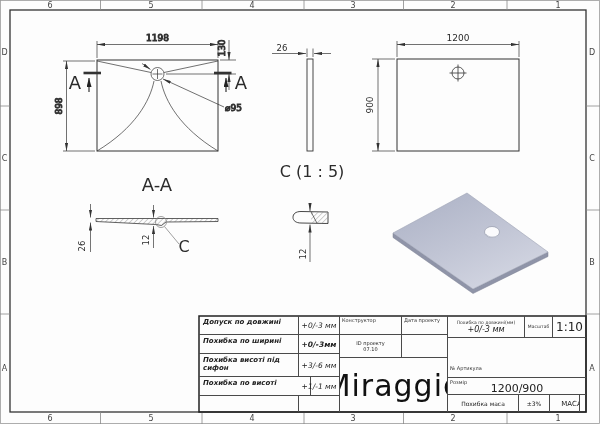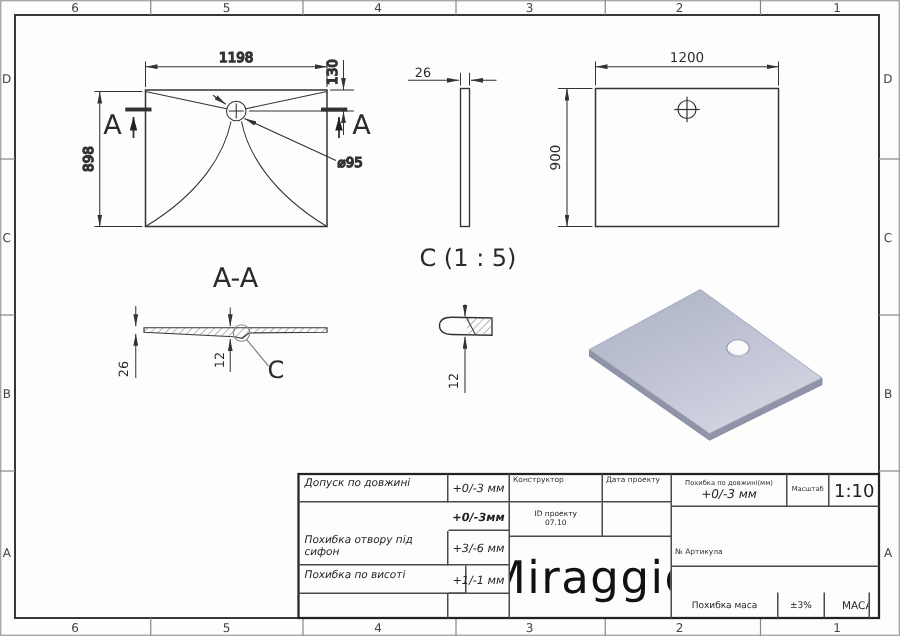--- a/index.html
+++ b/index.html
@@ -11,21 +11,21 @@
   .dim{font-size:9px;}
   .dimsm{font-size:8.5px;}
   .big{font-size:18px;}
   .dlabel{font-size:16px;}
 
   
   #tblock{position:absolute;left:199px;top:316px;width:387px;height:96px;}
   .cell{position:absolute;box-sizing:border-box;border-right:1px solid #4a4a4a;border-bottom:1px solid #4a4a4a;overflow:hidden;}
   .cell.nr{border-right:none;align-items:center;}
   .cell.nb{border-bottom:none;}
-  .tol-label{font-style:italic;font-size:7px;line-height:8px;padding:2px 0 0 4px;}
+  .tol-label{font-style:italic;font-size:7px;line-height:8px;padding:2px 0 0 4px;font-weight:bold;}
   .tol-value{font-style:italic;font-size:7.5px;display:flex;align-items:center;justify-content:center;}
   .tiny{font-size:5px;color:#333;position:absolute;left:2px;top:1px;white-space:nowrap;}
   .center{display:flex;align-items:center;justify-content:center;}
   .brand{font-size:30px;letter-spacing:1px;color:#111;}
   .name-val{font-size:15px;letter-spacing:1px;padding-top:6px;}
   .scale-val{font-size:12px;}
   .size-val{font-size:11px;padding-top:4px;}
   .mass-lbl{font-size:6px;}
   .mass-val{font-size:7px;padding-left:14px;}
   .two-line{display:flex;flex-direction:column;align-items:center;justify-content:center;height:100%;}
@@ -222,22 +222,23 @@
     <path d="M486,234 A7 5 0 0 0 497,236" fill="none" stroke="#c4c8d4" stroke-width="1"></path>
   </g>
 
   <rect x="199" y="316" width="387" height="96" fill="none" stroke="#222" stroke-width="1.5"></rect>
 </svg>
 
 <div id="tblock">
 
   <div class="cell tol-label" style="left:0;top:0;width:100px;height:19px;">Допуск по довжині</div>
   <div class="cell tol-value" style="left:100px;top:0;width:41px;height:19px;">+0/-3 мм</div>
+  <div class="cell tol-label" style="left:0;top:19px;width:100px;height:19px;">Похибка по ширині</div>
   <div class="cell tol-value" style="left:100px;top:19px;width:41px;height:19px;font-weight:bold;">+0/-3мм</div>
-  <div class="cell tol-label" style="left:0;top:38px;width:100px;height:23px;">Похибка отвору під сифон</div>
+  <div class="cell tol-label" style="left:0;top:38px;width:100px;height:23px;">Похибка висоті під сифон</div>
   <div class="cell tol-value" style="left:100px;top:38px;width:41px;height:23px;">+3/-6 мм</div>
   <div class="cell tol-label" style="left:0;top:61px;width:112px;height:19px;">Похибка по висоті</div>
   <div class="cell tol-value" style="left:100px;top:61px;width:41px;height:19px;">+1/-1 мм</div>
   <div class="cell nb" style="left:0;top:80px;width:100px;height:16px;"></div>
   <div class="cell nb" style="left:100px;top:80px;width:41px;height:16px;"></div>
 
   <div class="cell" style="left:141px;top:0;width:62px;height:19px;">
     <span class="tiny">Конструктор</span>
   </div>
   <div class="cell" style="left:203px;top:0;width:46px;height:19px;">
@@ -262,20 +263,24 @@
   </div>
   <div class="cell center" style="left:326px;top:0;width:28px;height:22px;">
     <span class="tl-a">Масштаб</span>
   </div>
   <div class="cell nr center" style="left:354px;top:0;width:33px;height:22px;">
     <span class="scale-val">1:10</span>
   </div>
   <div class="cell nr" style="left:249px;top:48px;width:138px;height:14px;">
     <span class="tiny">№ Артикула</span>
   </div>
+  <div class="cell nr center" style="left:249px;top:62px;width:138px;height:17px;">
+    <span class="tiny">Розмір</span>
+    <span class="size-val">1200/900</span>
+  </div>
   <div class="cell nb center" style="left:249px;top:79px;width:71px;height:17px;">
     <span class="mass-lbl">Похибка маса</span>
   </div>
   <div class="cell nb center" style="left:320px;top:79px;width:31px;height:17px;">
     <span class="mass-lbl">±3%</span>
   </div>
   <div class="cell nb center" style="left:351px;top:79px;width:30px;height:17px;">
     <span class="mass-val">МАСА</span>
   </div>
   <div class="cell nb nr" style="left:381px;top:79px;width:6px;height:17px;"></div>

